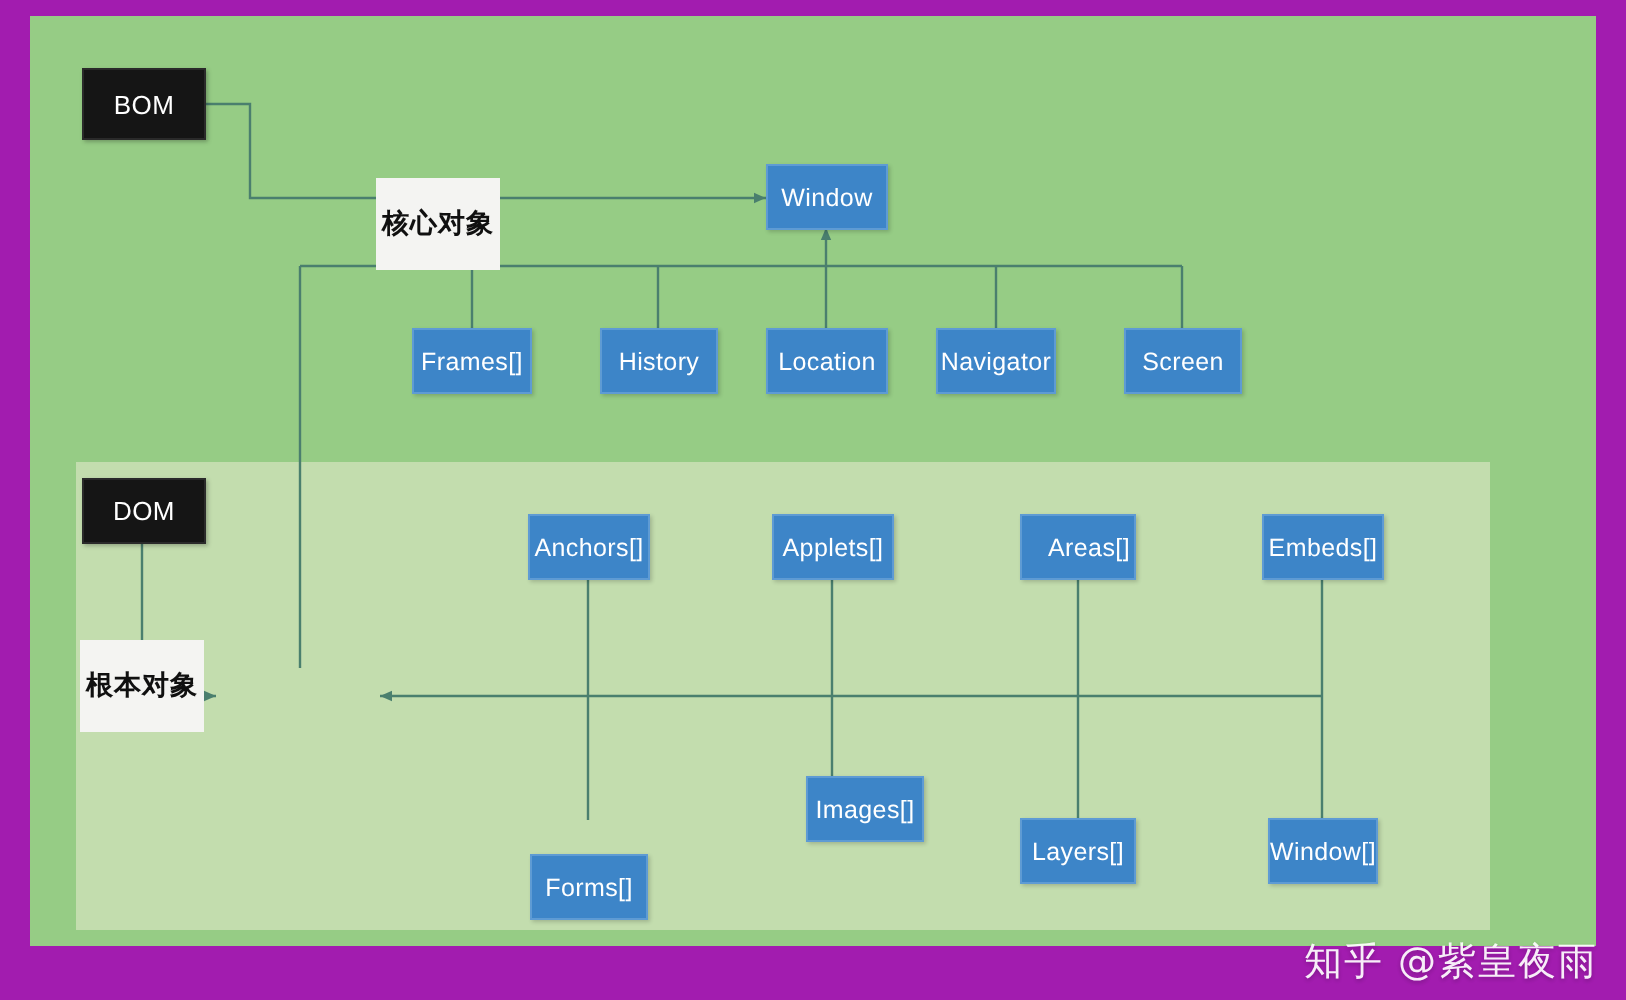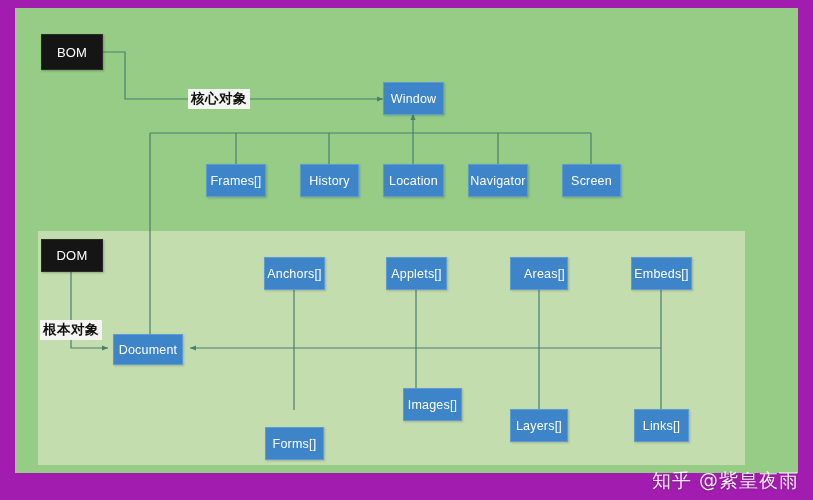--- a/index.html
+++ b/index.html
@@ -77,21 +77,21 @@
     box-shadow: 1px 1px 2px rgba(0,0,0,0.25);
   }
 
   
   .anno {
     position: absolute;
     background: #f4f4f2;
     color: #101010;
     font-size: 13.5px;
     font-weight: bold;
-    padding: 1px 3px;
+    padding: 14px 3px;
     letter-spacing: 0.5px;
     white-space: nowrap;
     font-family: "DejaVu Sans", "Liberation Sans", sans-serif;
   }
 
   
   .watermark {
     position: absolute;
     right: 14px;
     bottom: 6px;
@@ -178,23 +178,20 @@
   </div>
 
   <div class="node black" style="left:41px; top:239px; width:62px; height:33px;">
     <span>DOM</span>
   </div>
 
   <div class="anno" style="left:40px; top:320px;">
     <span>根本对象</span>
   </div>
 
-  <div class="node blue" style="left:113px; top:334px; width:70px; height:31px;">
-    <span>Document</span>
-  </div>
 
   <div class="node blue" style="left:386px; top:257px; width:61px; height:33px;">
     <span>Applets[]</span>
   </div>
 
   <div class="node blue" style="left:264px; top:257px; width:61px; height:33px;">
     <span>Anchors[]</span>
   </div>
 
   <div class="node blue" style="left:510px; top:257px; width:58px; height:33px;padding-left:11px;">
@@ -211,20 +208,20 @@
 
   <div class="node blue" style="left:387px; top:388px; width:59px; height:33px;margin-left:16px;">
     <span>Images[]</span>
   </div>
 
   <div class="node blue" style="left:510px; top:409px; width:58px; height:33px;">
     <span>Layers[]</span>
   </div>
 
   <div class="node blue" style="left:634px; top:409px; width:55px; height:33px;">
-    <span>Links[]</span>
+    <span>Window[]</span>
   </div>
 
   <div class="watermark">
     <span>知乎 @紫皇夜雨</span>
   </div>
 
 </div>
 
 </body></html>

